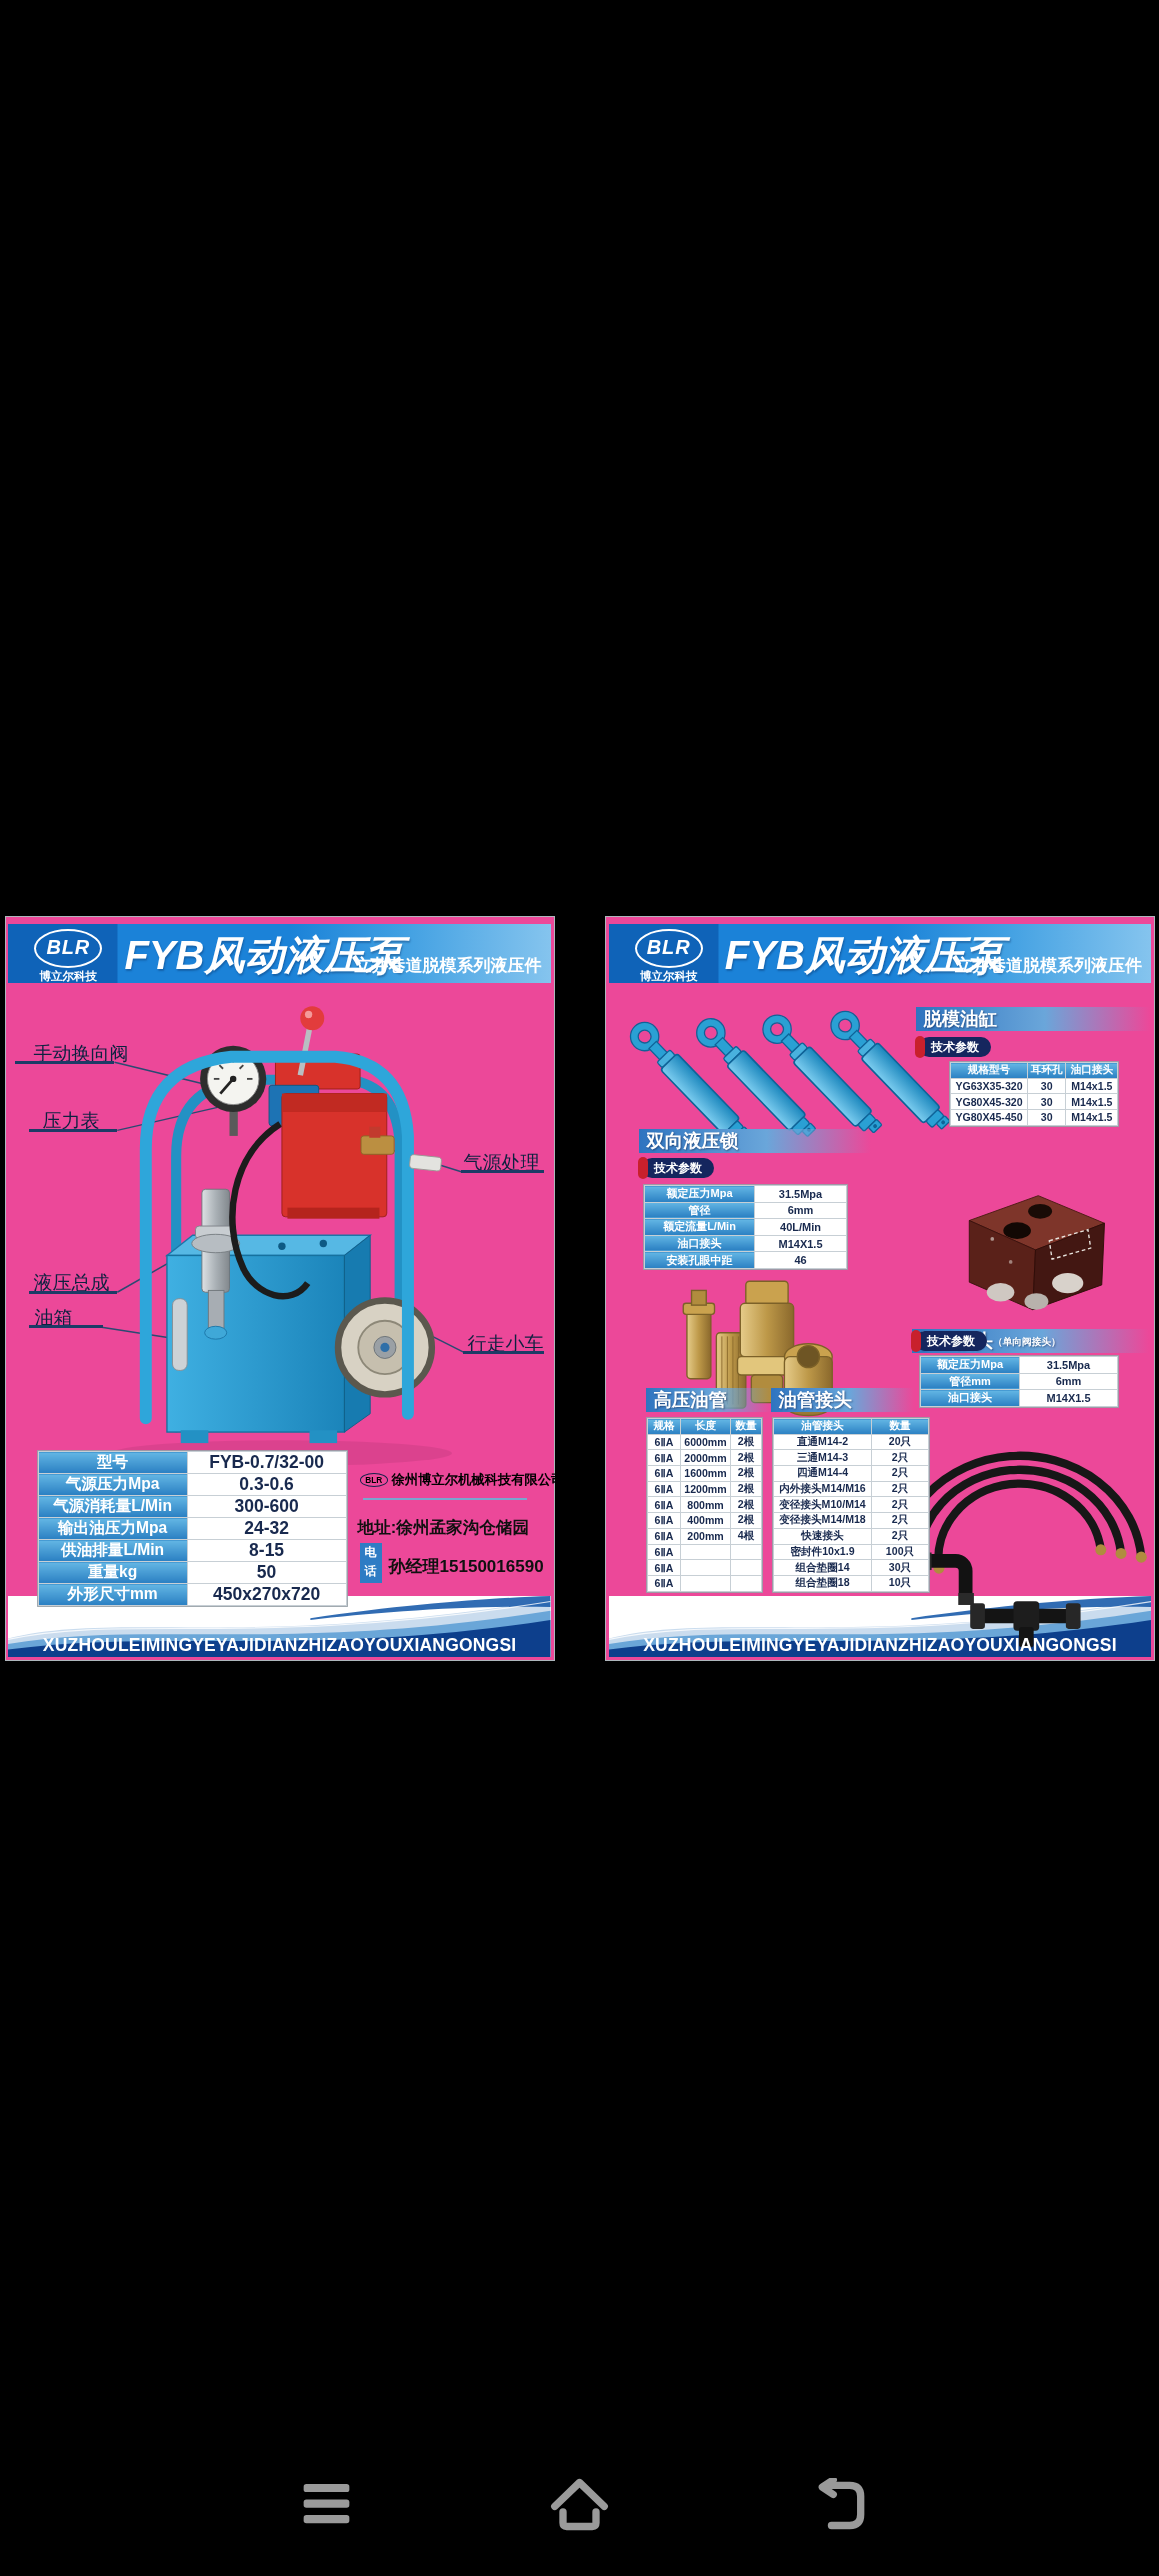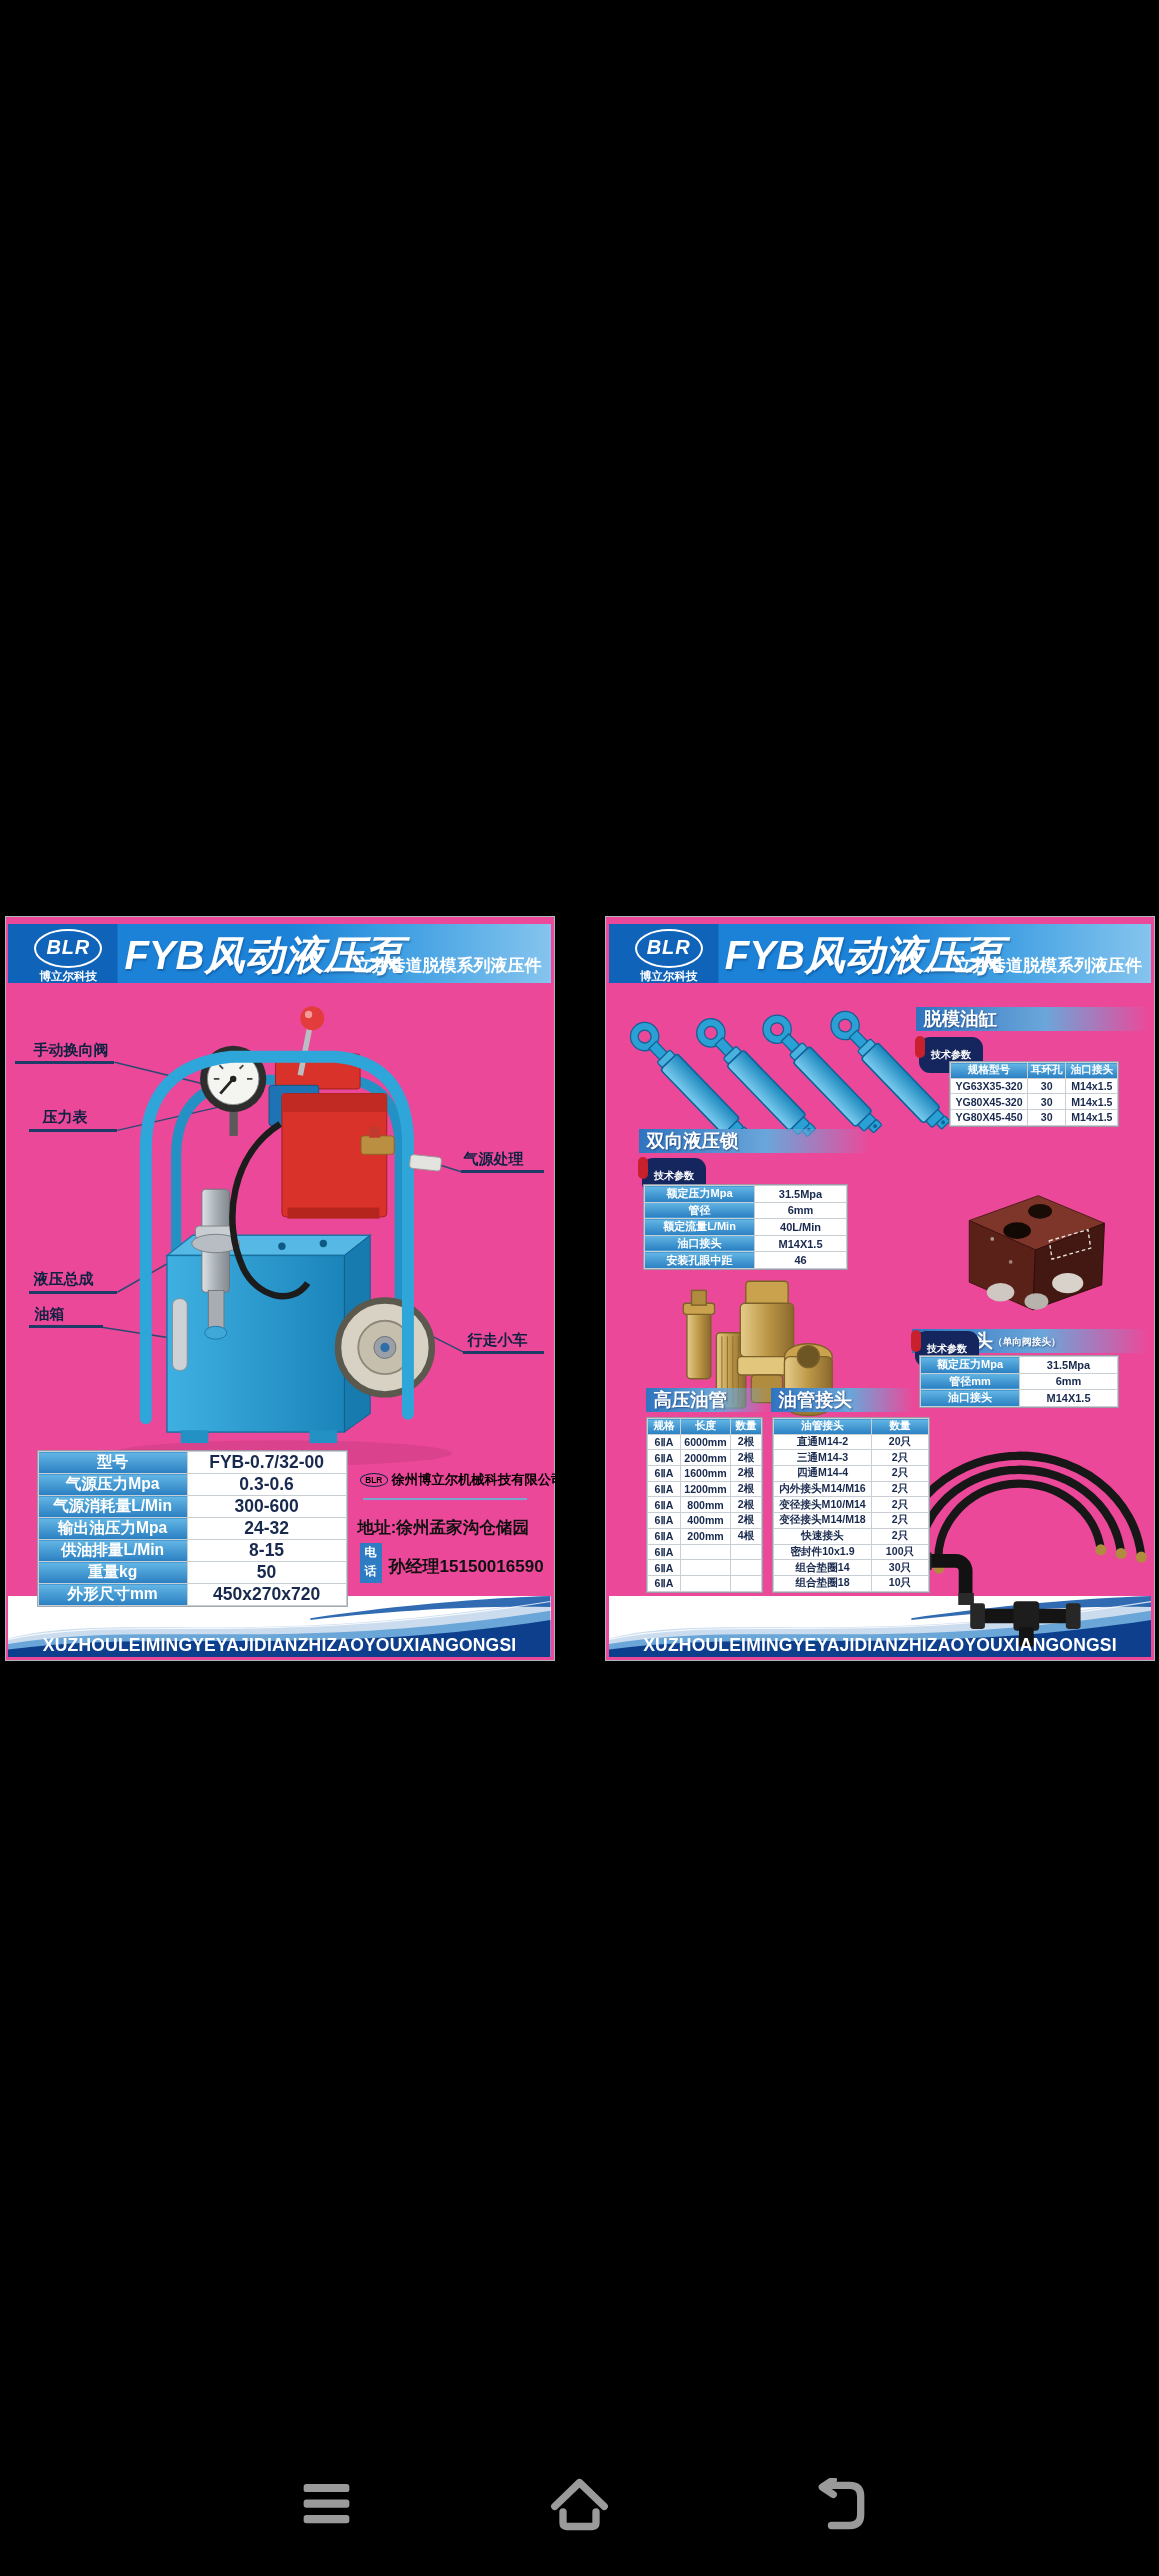--- a/index.html
+++ b/index.html
@@ -14,43 +14,43 @@
        background:linear-gradient(90deg,#0f63b8 0px,#0f63b8 109px,#1b82d8 110px,#1b82d8 52%,#3f9fe2 72%,#85c4ee 100%);}
   .hdr .blr-wrap{position:absolute;left:18.4px;top:4.6px;width:83px;text-align:center;color:#fff;}
   .hdr .blr{display:inline-block;border:2.3px solid #fff;border-radius:50%;width:64px;height:35px;
             line-height:33px;font-weight:bold;font-style:italic;font-size:20px;letter-spacing:0.9px;}
   .hdr .blr-co{font-size:11.5px;font-weight:bold;margin-top:0.9px;}
   .hdr .title{position:absolute;left:116px;top:3.7px;font-size:40px;font-weight:bold;font-style:italic;
               color:#fff;white-space:nowrap;text-shadow:0.9px 1.8px 1.8px rgba(8,40,90,.35);}
   .hdr .subtitle{position:absolute;right:9.2px;bottom:6.4px;font-size:17px;font-weight:bold;color:#fff;white-space:nowrap;}
 
   
-  .co{position:absolute;font-size:15px;font-weight:bold;color:#0d2140;white-space:nowrap;z-index:3;}
+  .co{position:absolute;font-size:19px;font-weight:normal;color:#0d2140;white-space:nowrap;z-index:3;}
   .co-line{position:absolute;height:2.8px;background:#1c3b66;z-index:3;}
 
   
   .art{position:absolute;left:0;top:0;z-index:2;}
 
   
   table{border-collapse:collapse;position:absolute;background:#fff;z-index:3;
         box-shadow:0 0 0 0.9px #98a1a8;}
   td,th{border:0.9px solid #c7cfd5;text-align:center;font-weight:bold;padding:0 2.8px;white-space:nowrap;}
   .lbl,th{background:linear-gradient(180deg,#63b6e4,#2a7fc2);color:#fff;}
   td.val{color:#18294e;background:#fff;}
   .t-spec td{height:19.3px;font-size:15.6px;} .t-spec td.val{font-size:17.5px;}
   .t-sm td,.t-sm th{height:14.7px;font-size:10.6px;}
   .t-sm2 td{height:15.6px;font-size:11px;margin-left:10px;}
 
   
   .sec{position:absolute;height:24px;line-height:23px;padding-left:7.4px;color:#fff;font-weight:bold;
        font-size:18.4px;background:linear-gradient(90deg,#2e74c0,#6aa6da 55%,rgba(190,215,240,0));
        text-shadow:0.9px 0.9px 1.8px rgba(10,20,60,.5);white-space:nowrap;z-index:3;}
   .sec small{font-size:9.7px;font-weight:bold;vertical-align:1.8px;}
-  .badge{position:absolute;height:20px;line-height:20px;padding:8px 12px;background:#15265e;color:#fff;
-         border-radius:11px;font-size:10px;font-weight:bold;z-index:3;text-align:right;}
+  .badge{position:absolute;height:20px;line-height:20px;padding:0 12px;background:#15265e;color:#fff;
+         border-radius:11px;font-size:12px;font-weight:bold;z-index:3;text-align:right;}
   .badge::before{content:"";position:absolute;left:-3.7px;top:-0.9px;width:9.2px;height:22px;
          background:#c8202c;border-radius:5.5px;z-index:-1;}
   .c-co{position:absolute;left:354px;top:554px;font-size:13.3px;font-weight:bold;white-space:nowrap;}
   .c-logo{display:inline-block;border:1.4px solid #13214a;border-radius:50%;font-size:8.3px;font-weight:bold;
           padding:0.9px 4.6px;margin-right:3.7px;vertical-align:0.9px;}
   .c-div{position:absolute;left:357px;top:581px;width:164px;height:1.8px;background:#7aa7cf;z-index:3;}
   .c-addr{position:absolute;left:352px;top:600px;font-size:16.6px;font-weight:bold;color:#101010;white-space:nowrap;z-index:3;}
   .c-phbox{position:absolute;left:354px;top:626px;width:22px;height:40px;background:#2e7cc4;color:#fff;
            font-size:12px;font-weight:bold;text-align:center;line-height:19.3px;z-index:3;}
   .c-phone{position:absolute;left:383px;top:638px;font-size:17px;font-weight:bold;color:#101010;white-space:nowrap;z-index:3;}

